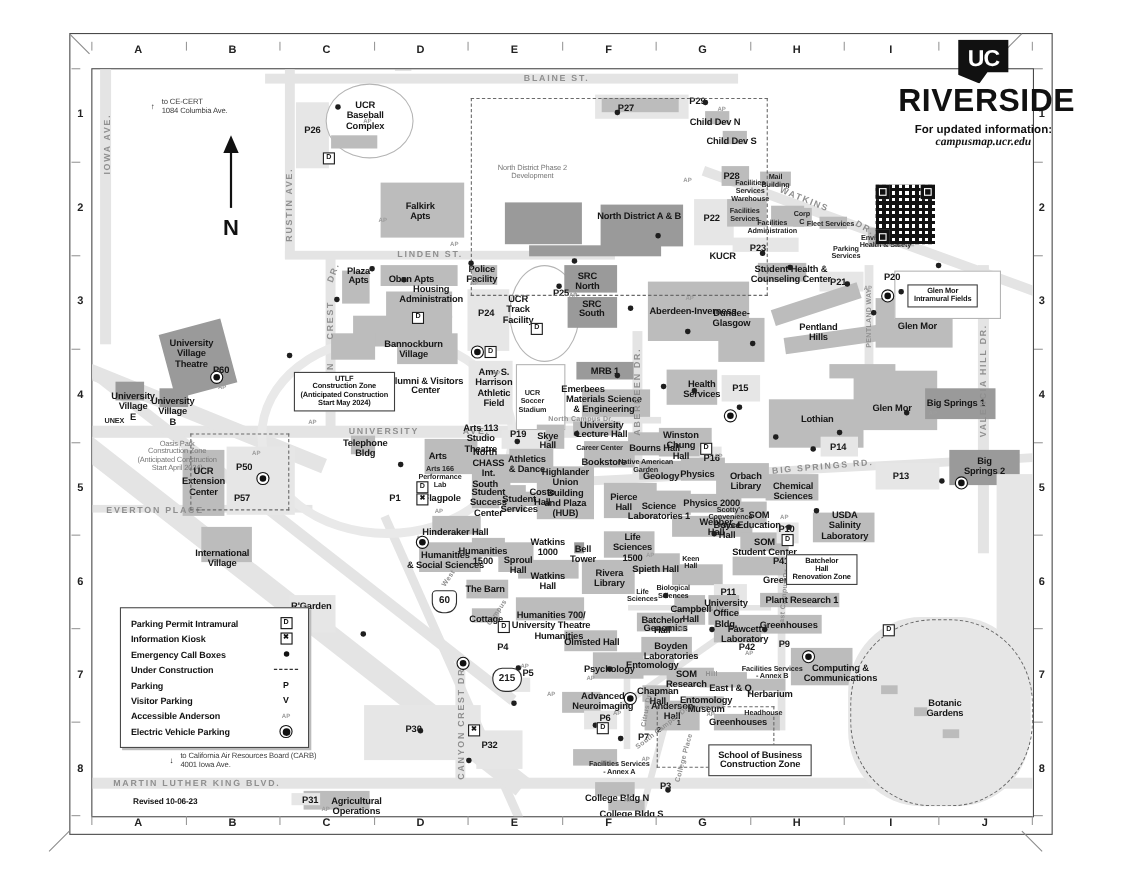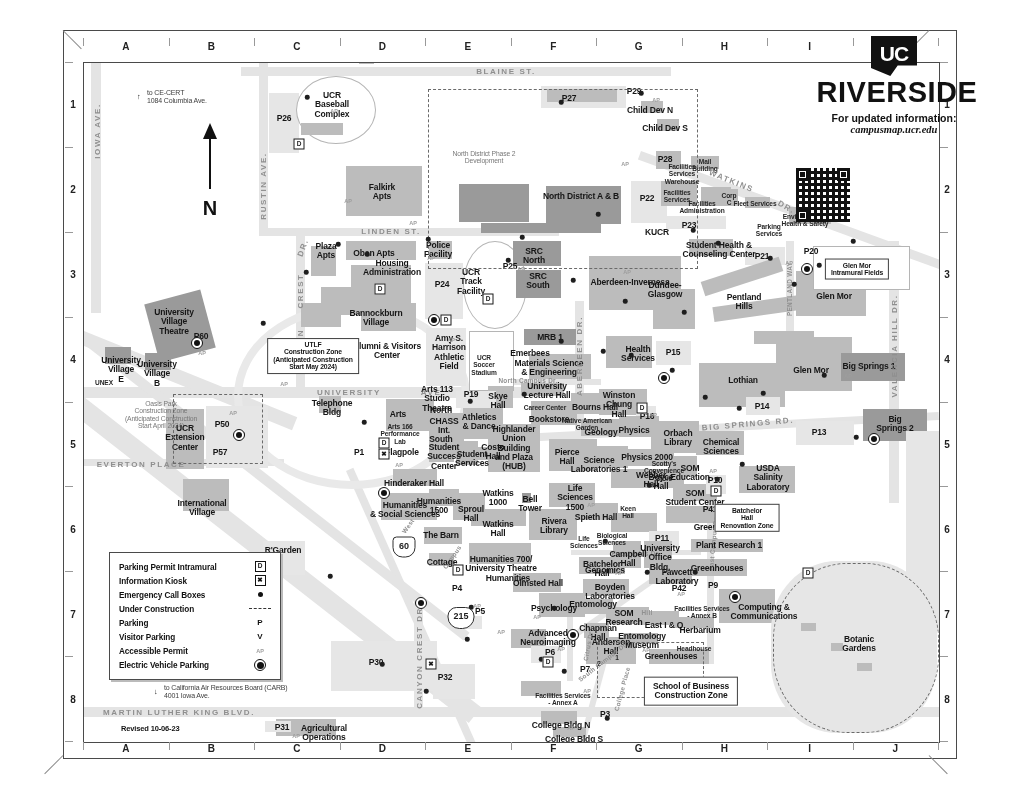--- a/index.html
+++ b/index.html
@@ -123,21 +123,21 @@
         </div>
         <div class="lgrow">
           <div class="lglab">Parking</div>
           <div class="lgsym">P</div>
         </div>
         <div class="lgrow">
           <div class="lglab">Visitor Parking</div>
           <div class="lgsym">V</div>
         </div>
         <div class="lgrow">
-          <div class="lglab">Accessible Permit</div>
+          <div class="lglab">Accessible Anderson</div>
           <div class="lgsym"><span class="apt">AP</span></div>
         </div>
         <div class="lgrow">
           <div class="lglab">Electric Vehicle Parking</div>
           <div class="lgsym"><span class="ev"></span></div>
         </div>
       </div>
 
     <div id="compass">
       <div class="tri"></div>

